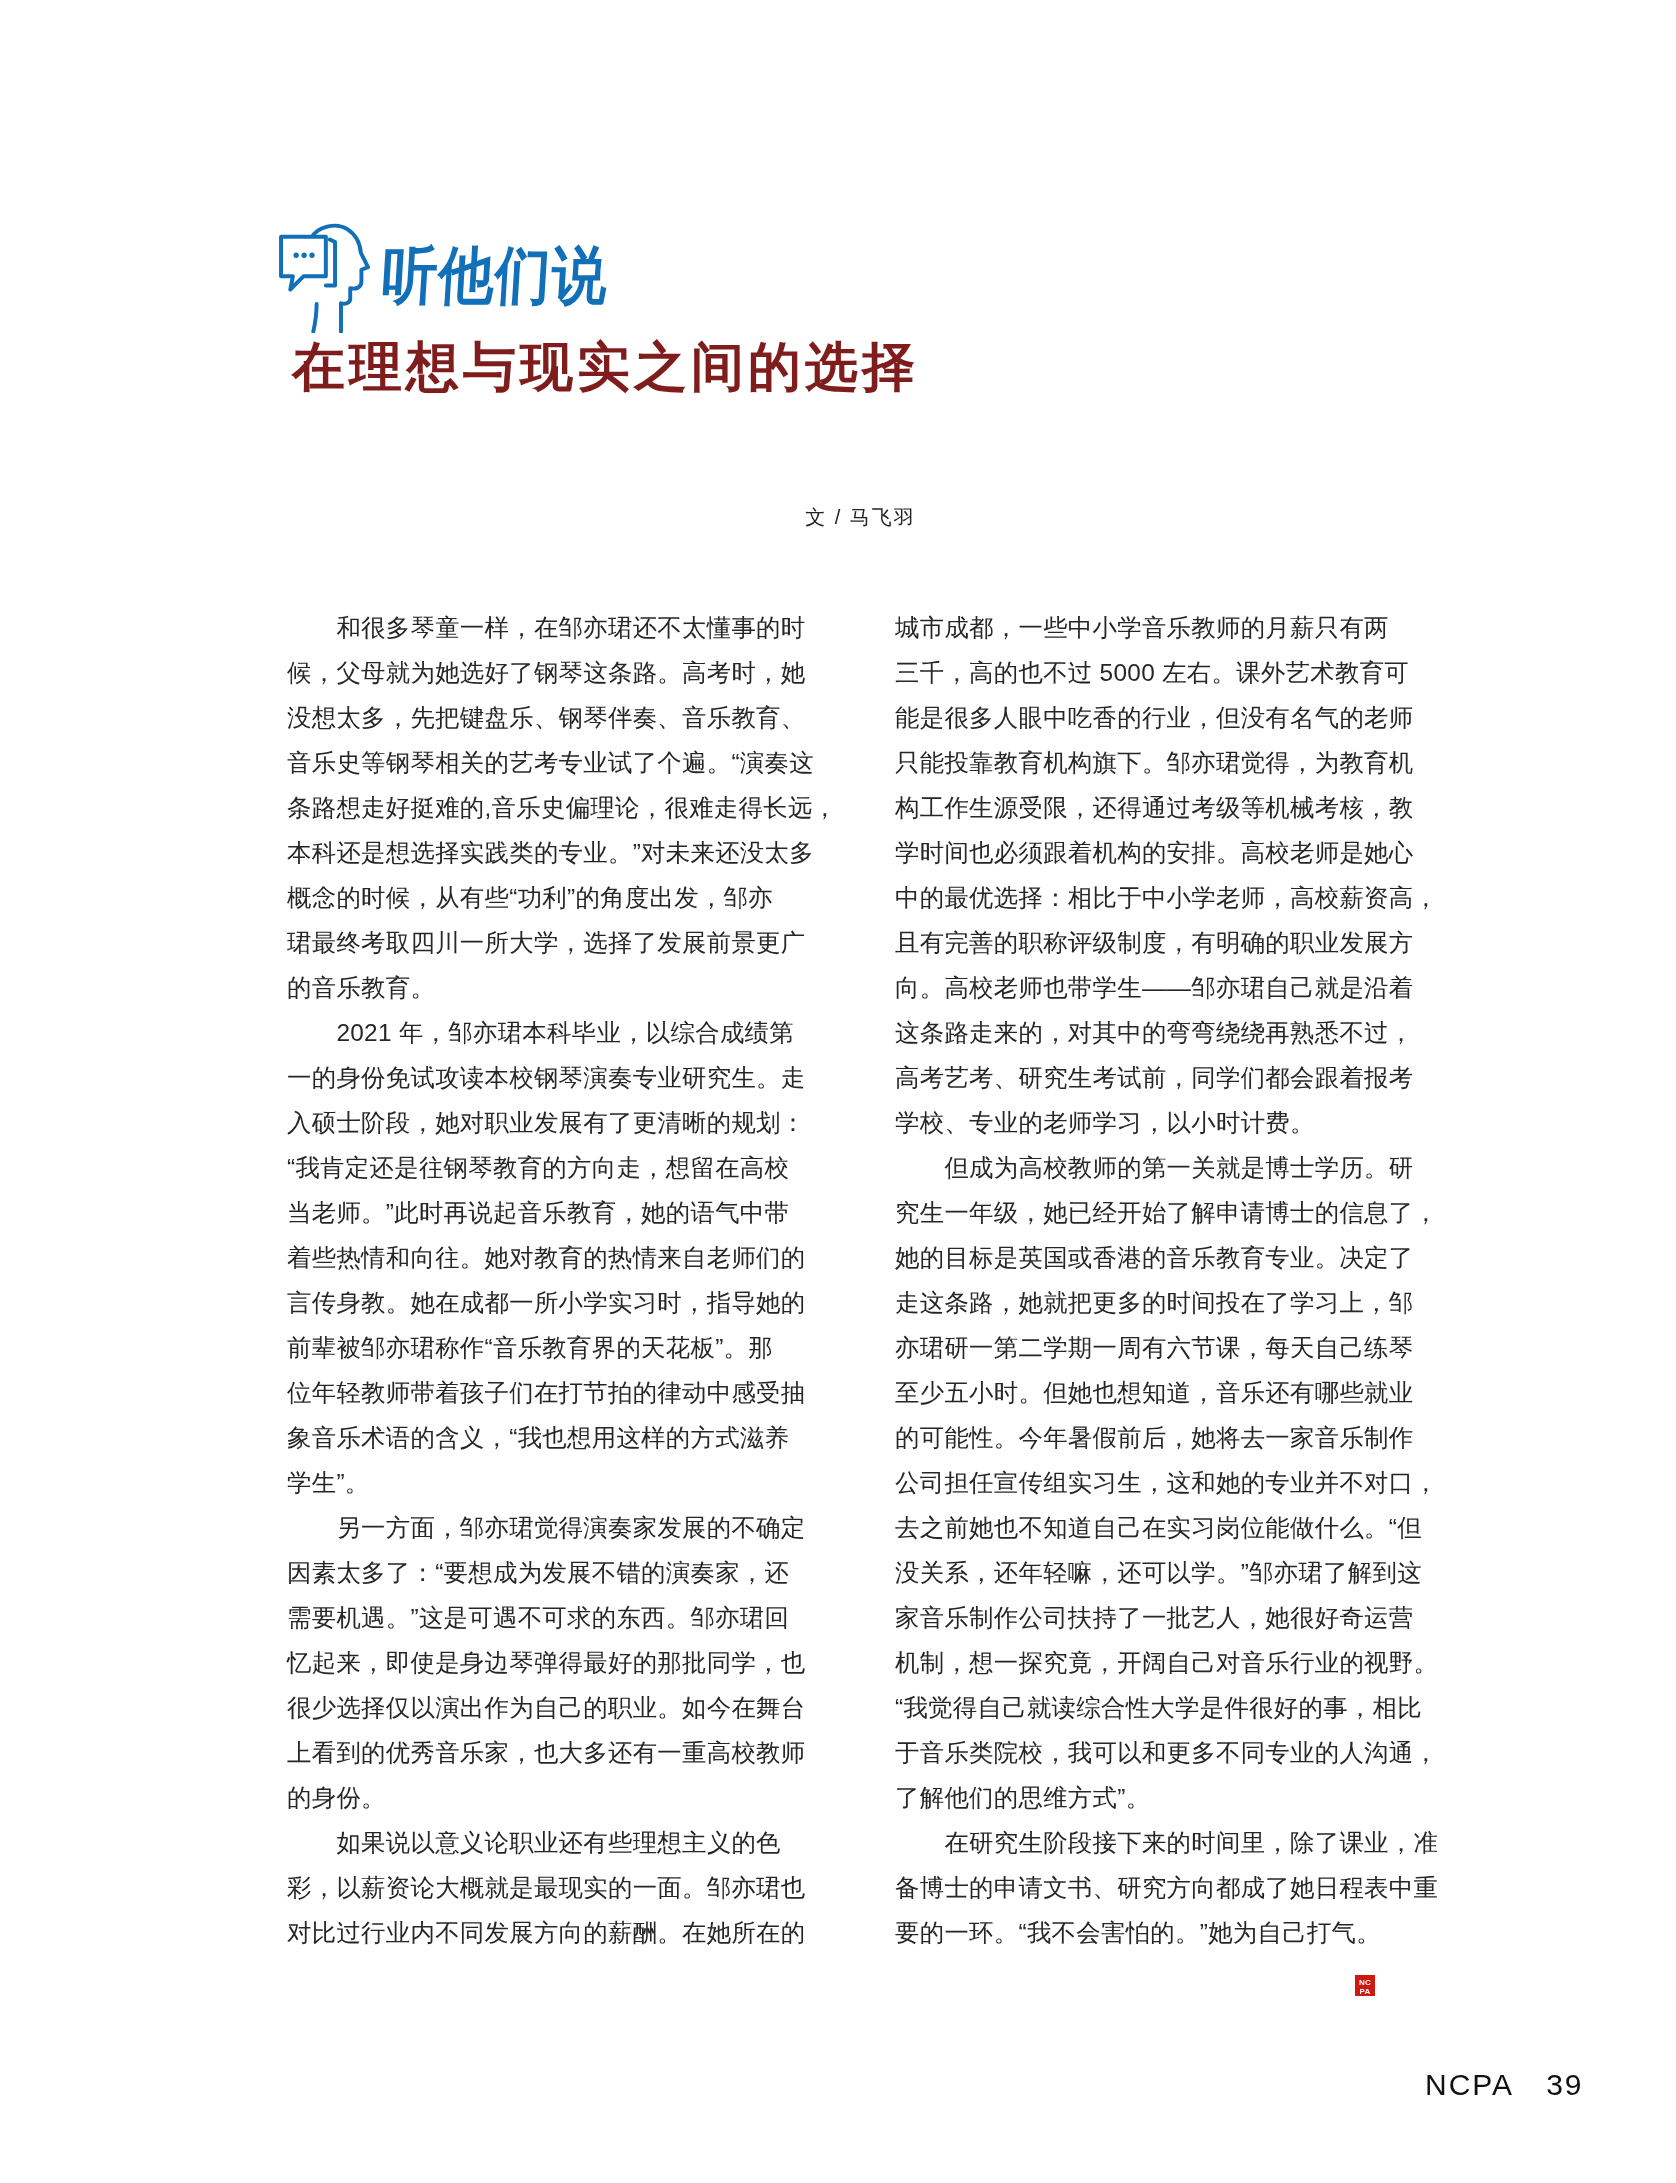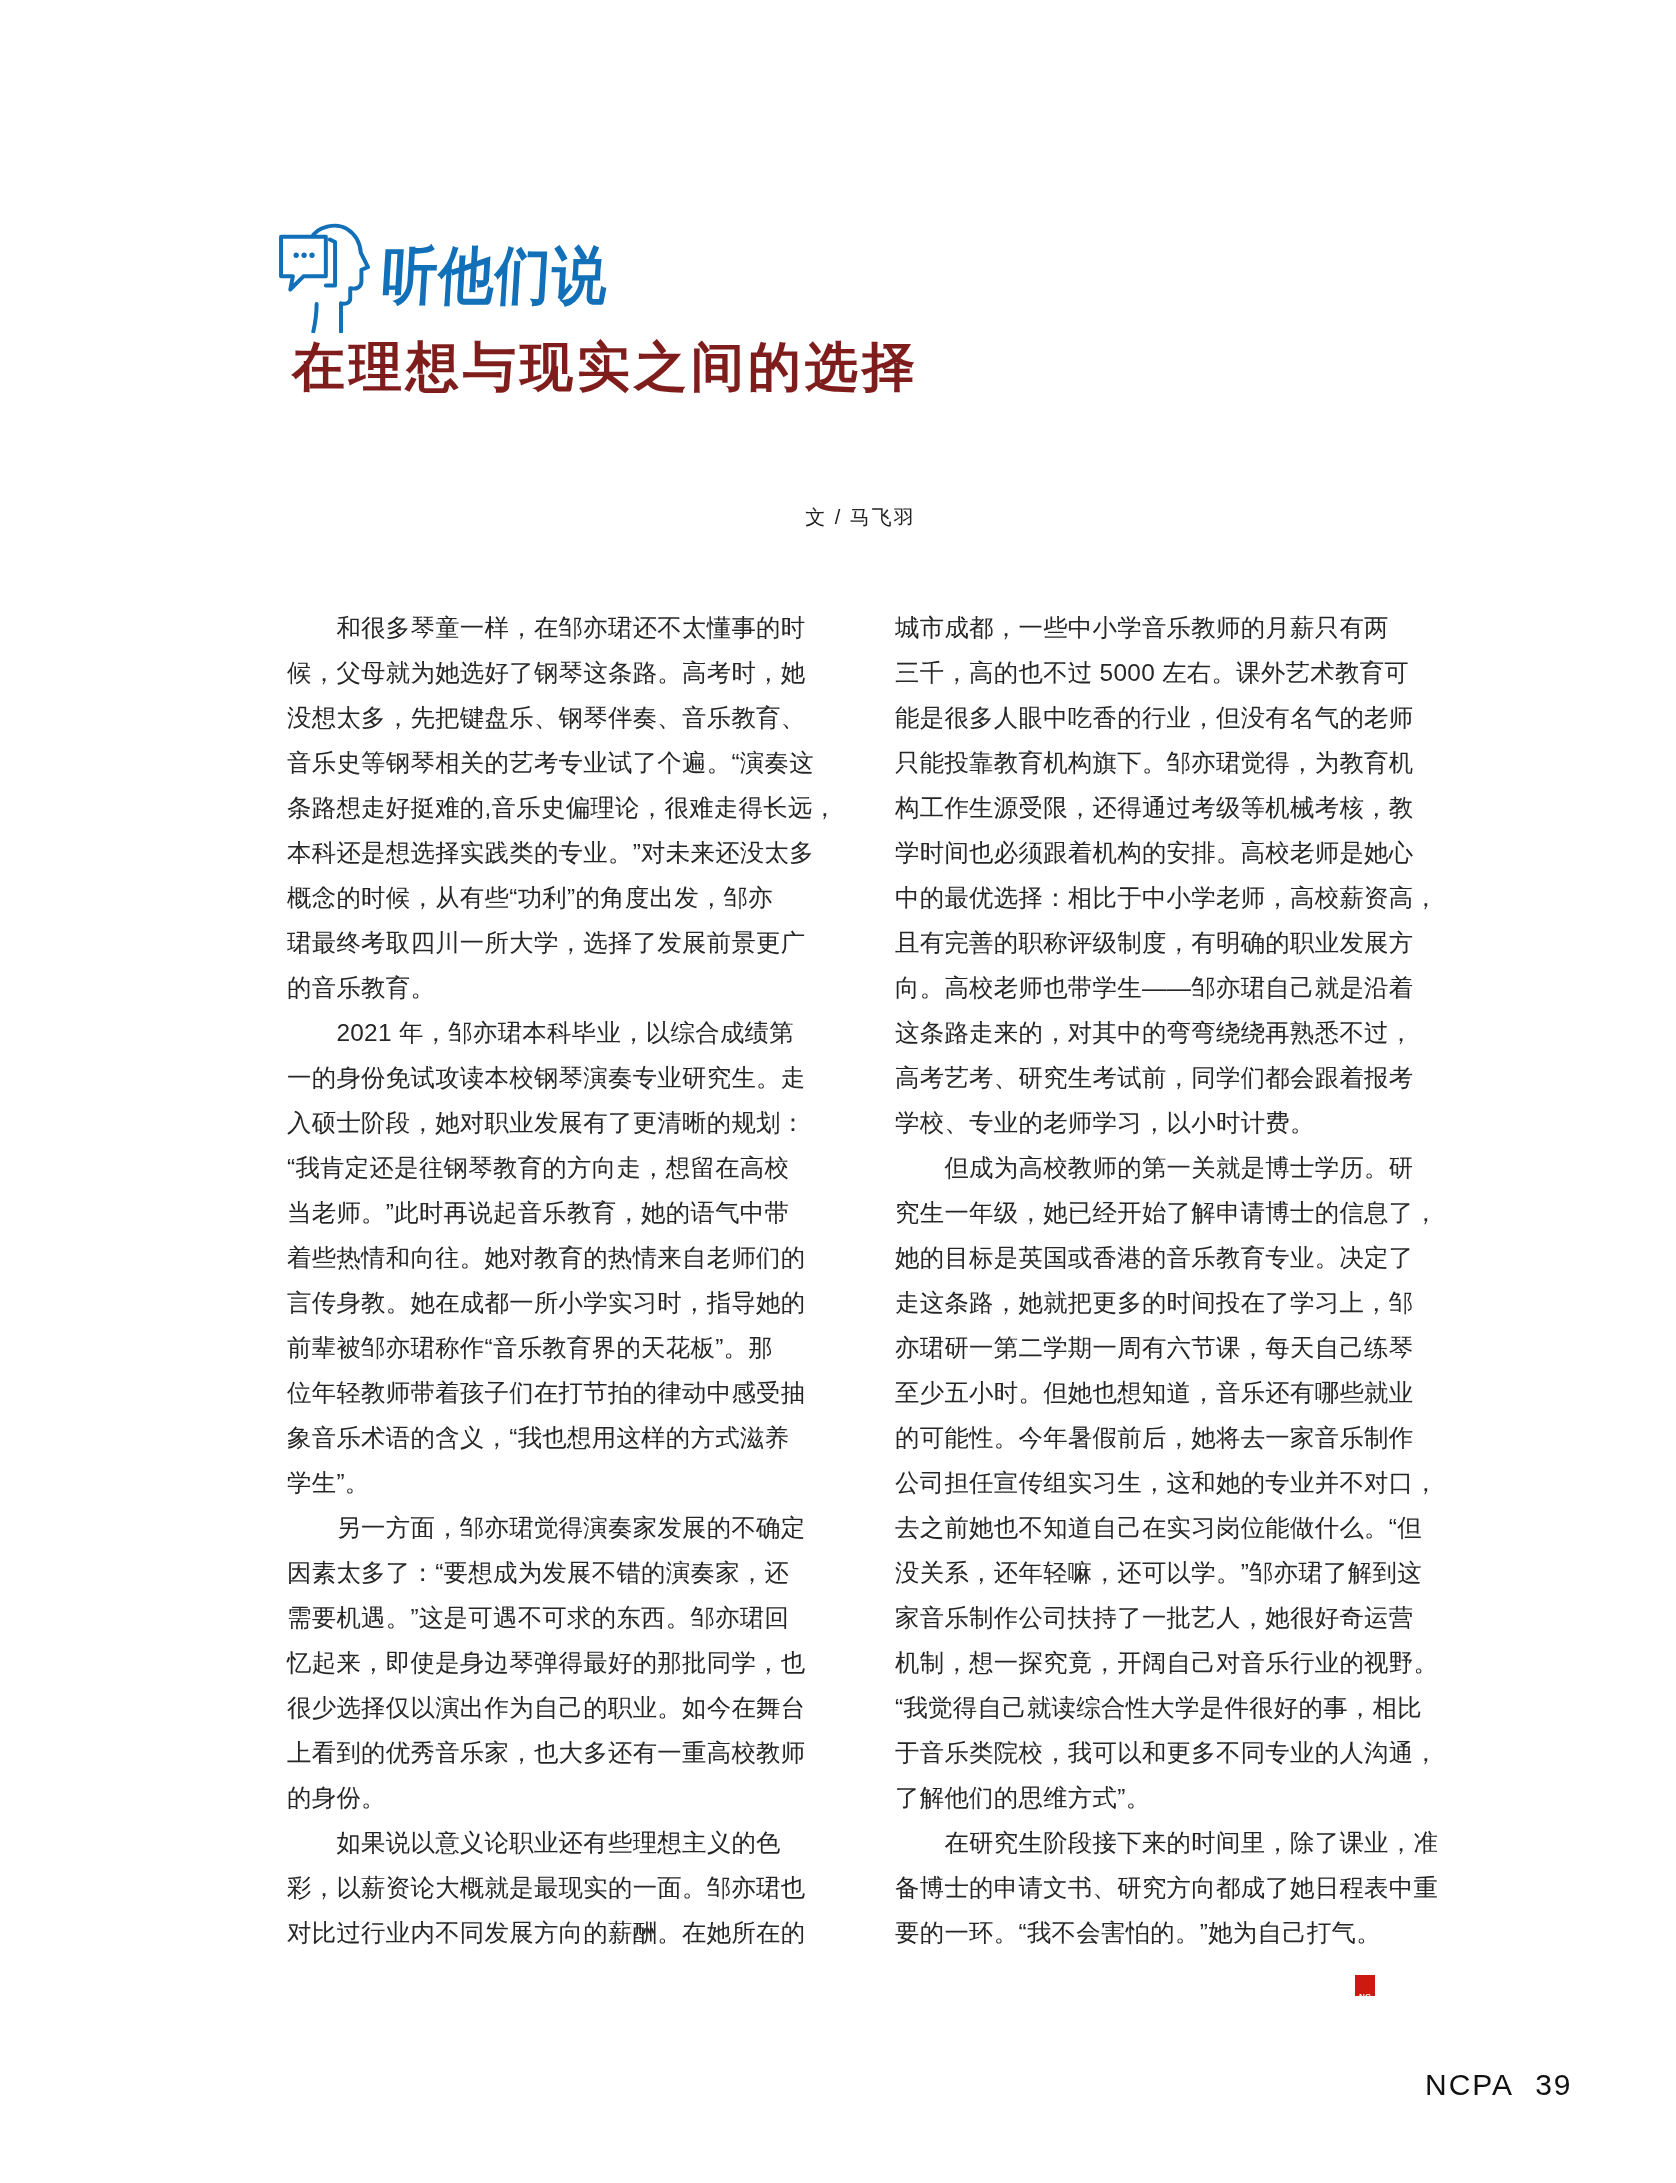--- a/index.html
+++ b/index.html
@@ -45,26 +45,26 @@
   .line{
     font-size:24.4px;line-height:45px;color:#262626;
     white-space:nowrap;letter-spacing:0.3px;
   }
 
   
   .ncpa-seal{
     left:1355px;top:1975px;width:20px;height:21px;
     background:var(--seal);color:#fff;
     font-size:8px;font-weight:700;line-height:8.6px;
-    text-align:center;padding-top:18px;box-sizing:border-box;
+    text-align:center;padding-top:4px;box-sizing:border-box;
     letter-spacing:0.3px;
   }
   .page-footer{
     left:1425px;top:2068px;
-    display:flex;gap:21px;align-items:baseline;
+    display:flex;gap:32px;align-items:baseline;
     font-size:30px;color:#111;letter-spacing:2px;white-space:nowrap;
   }
 </style>
 </head>
 <body style="--accent: #1170b7; --seal: #cc1a10; background: rgb(255, 255, 255);">
 
 <div>
 
   <div class="abs header-icon">
     <svg width="99" height="112" viewBox="0 0 150 170" xmlns="http://www.w3.org/2000/svg">

